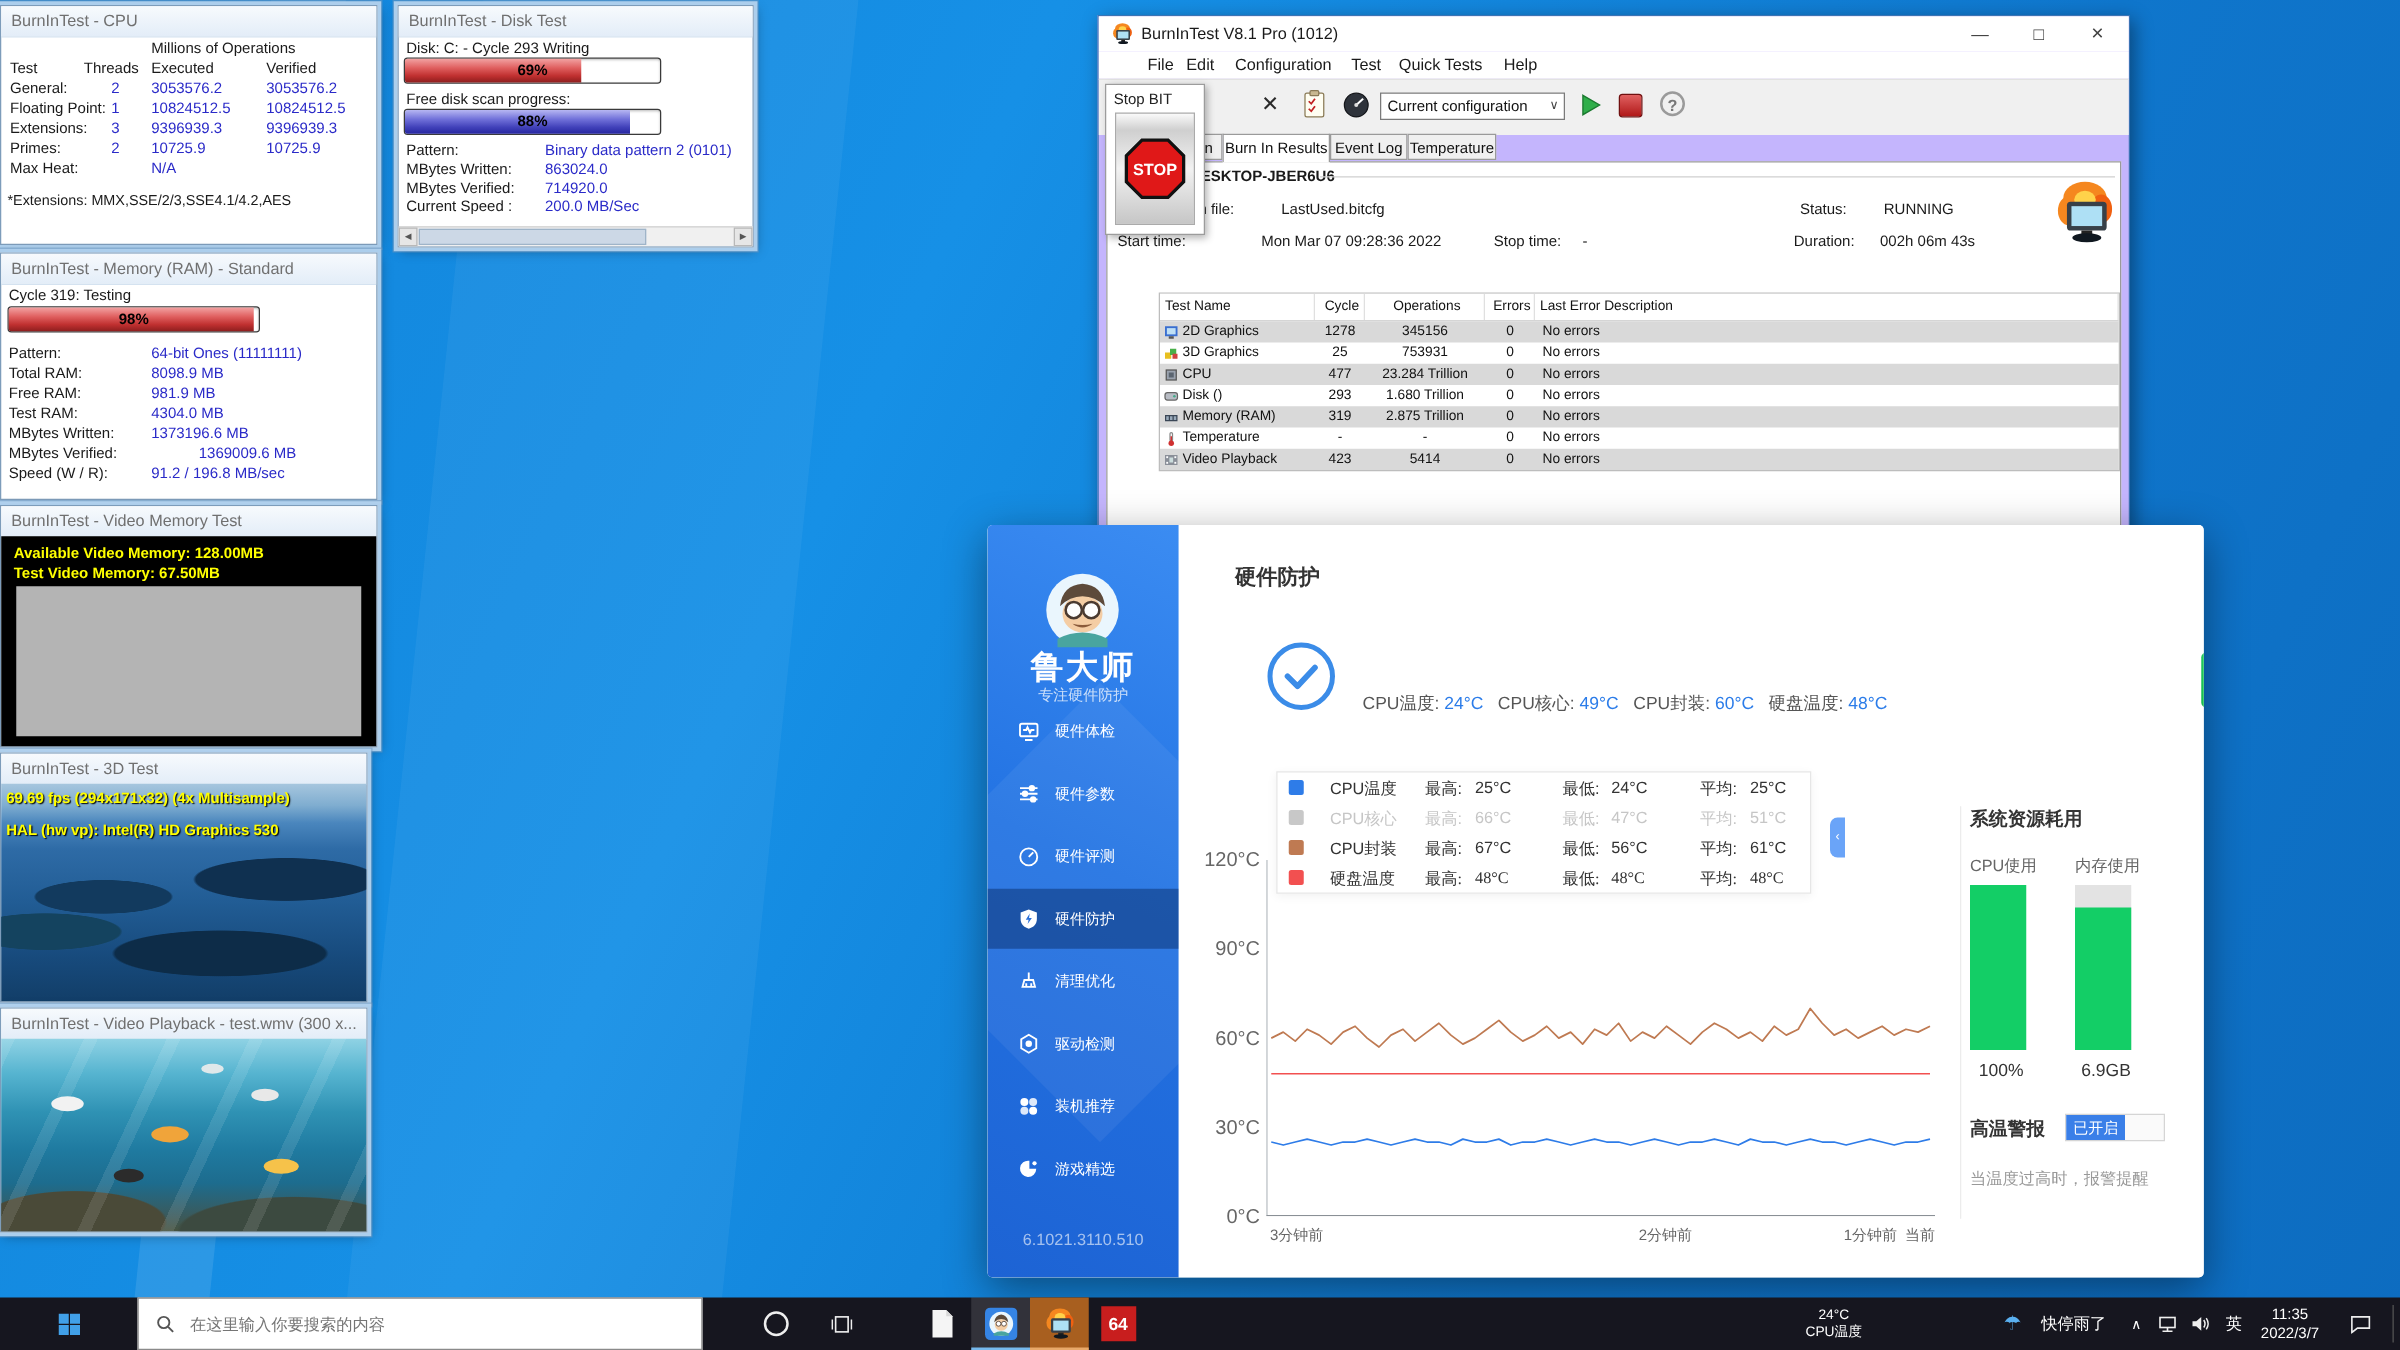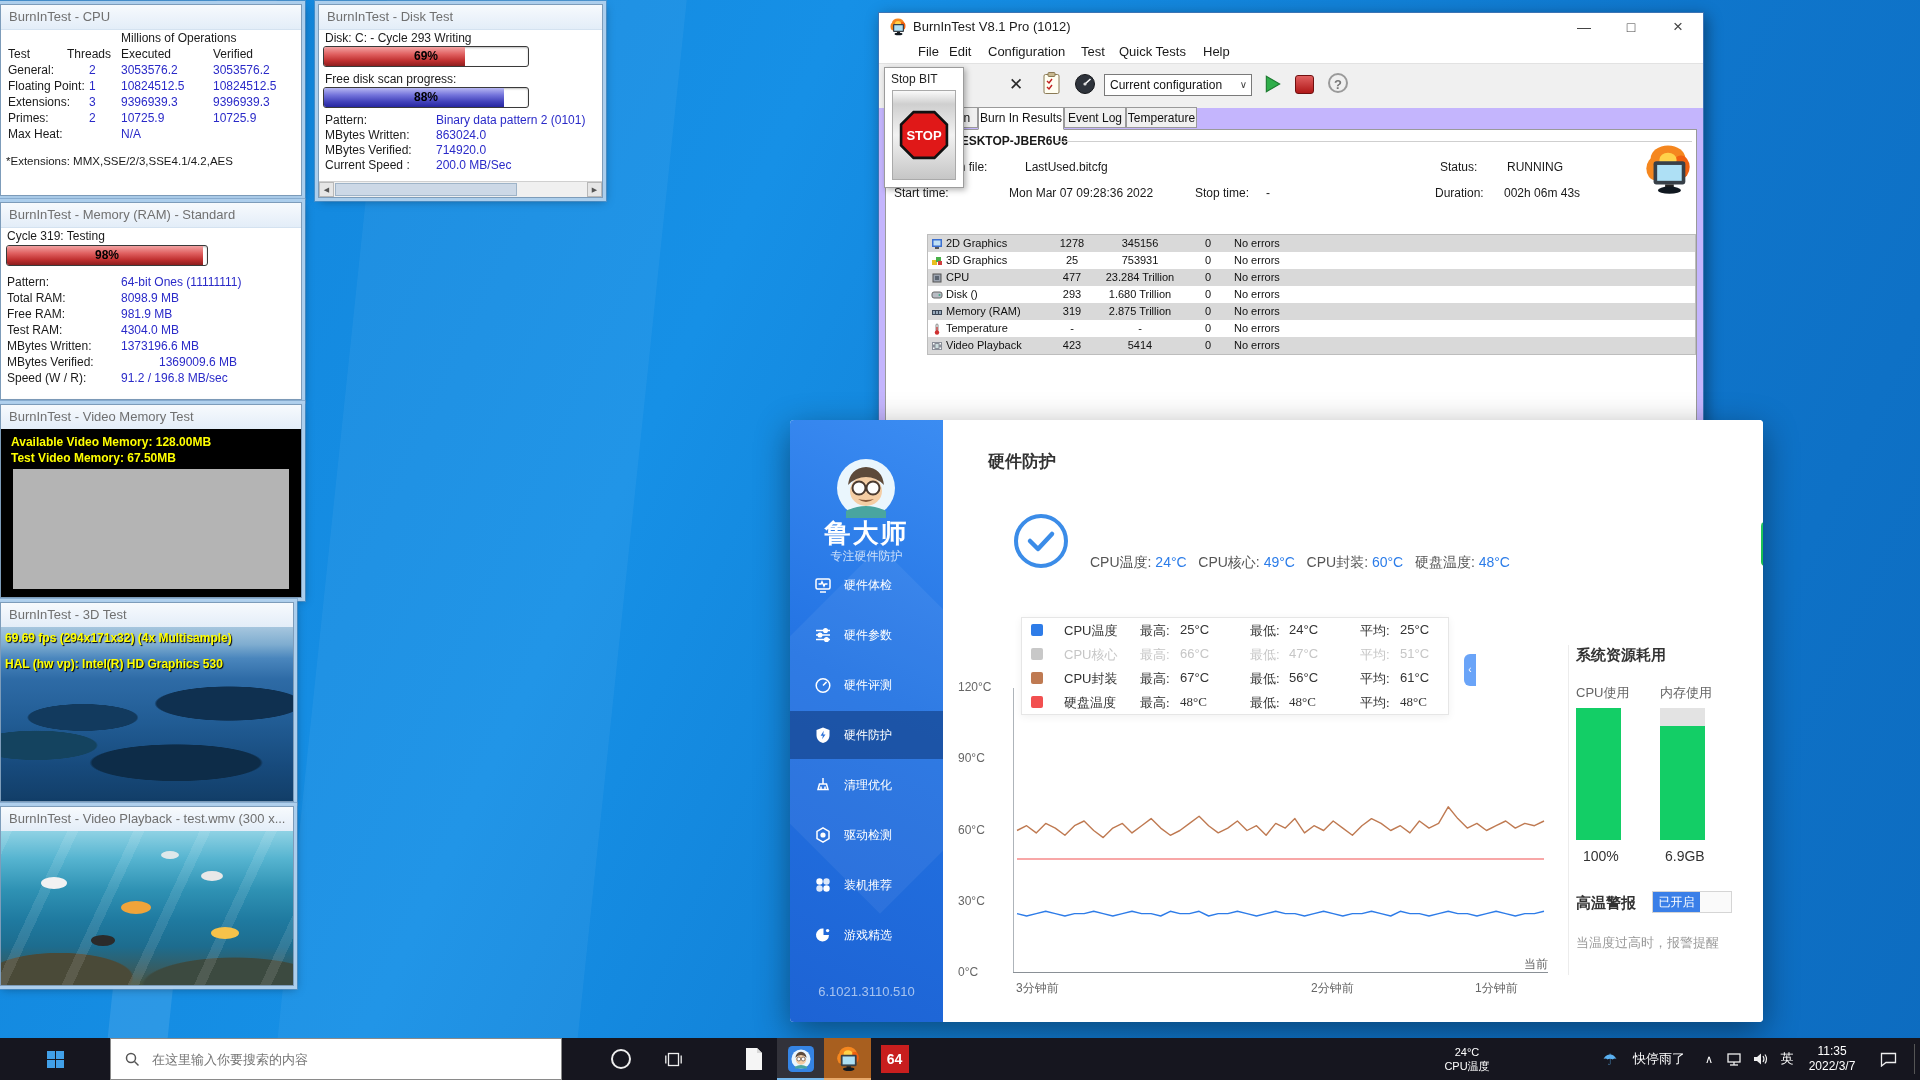--- a/index.html
+++ b/index.html
@@ -72,21 +72,21 @@
   .tempv{color:#2b7ce9;}
   .greenbtn{position:absolute;left:818px;top:102px;width:128px;height:44px;border-radius:4px;
       background:linear-gradient(180deg,#22ca5e,#16bc4d);color:#fff;font-size:17px;text-align:center;line-height:44px;}
   #legendbox{position:absolute;left:231px;top:197px;width:426px;height:96px;background:#fff;border:1px solid #e6e6e6;
       box-shadow:0 2px 8px rgba(0,0,0,.06);z-index:5;}
   .lgrow{position:absolute;left:0;width:100%;height:24px;font-size:13px;color:#333;}
   .lgrow.dim,.lgrow.dim .lgv{color:#c6c6c6;}
   .lgsw{position:absolute;left:9px;top:6px;width:12px;height:12px;border-radius:2px;}
   .lgn{position:absolute;left:42px;top:4px;} 
   .lgl{position:absolute;top:4px;} .lgv{position:absolute;top:4px;color:#333;}
-  .ytick{position:absolute;width:50px;font-size:12px;color:#666;}
+  .ytick{position:absolute;width:50px;text-align:right;font-size:16px;color:#666;}
   .xtick{position:absolute;font-size:12px;color:#666;}
   .rp-label{position:absolute;font-size:13px;color:#666;}
   .vbar{position:absolute;width:45px;height:132px;background:#e3e3e3;display:flex;align-items:flex-end;}
   .vfill{width:100%;background:#13ce66;}
   .toggle{position:absolute;left:862px;top:474px;width:80px;height:22px;border:1px solid #d5d5d5;background:#fafafa;box-sizing:border-box;}
   .toggle .on{position:absolute;left:0;top:0;width:47px;height:100%;background:#3a7fe8;color:#fff;
       font-size:12px;text-align:center;line-height:20px;}
   
   #taskbar{position:absolute;left:0;top:1038px;width:1920px;height:42px;background:#16161f;z-index:60;color:#fff;}
   .tb-ico{position:absolute;top:0;height:42px;display:flex;align-items:center;justify-content:center;}
@@ -311,20 +311,27 @@
         <ellipse cx="9" cy="17" rx="6" ry="8" fill="#f5871f"></ellipse>
       <ellipse cx="27" cy="16" rx="6" ry="8" fill="#f06010"></ellipse>
         <ellipse cx="18" cy="11" rx="6" ry="5" fill="#ffd24a"></ellipse>
       <rect x="8" y="12" width="22" height="16" rx="2" fill="#384048"></rect>
         <rect x="10.5" y="14.5" width="17" height="11" fill="#aee0f5"></rect>
       <rect x="16" y="28" width="6" height="3" fill="#222"></rect>
         <ellipse cx="19" cy="32" rx="8" ry="2.5" fill="#101820"></ellipse>
     </svg>
 
     <div class="t-grid">
+      <div class="t-row hd">
+        <span class="hdc">Test Name</span>
+        <span class="hdc tc">Cycle</span>
+        <span class="hdc tc">Operations</span>
+        <span class="hdc tc">Errors</span>
+        <span class="hdc">Last Error Description</span>
+      </div>
       <div class="t-row g">
         <span class="tn">
             <svg width="12" height="12" viewBox="0 0 12 12">
               <rect x="1" y="1" width="10" height="8" fill="#3a6fd0"></rect>
               <rect x="2.5" y="2.5" width="7" height="5" fill="#bfe0f5"></rect>
               <rect x="4" y="9" width="4" height="2" fill="#555"></rect>
             </svg>
             <span>2D Graphics</span>
           </span>
         <span class="tc">1278</span>
@@ -591,21 +598,21 @@
     <svg id="temp-chart" class="abs" style="left:70px;top:268px;" width="535" height="285" viewBox="0 0 535 285">
       <line x1="0.5" y1="0" x2="0.5" y2="284.5" stroke="#aeb4ba" stroke-width="1"></line>
       <line x1="0" y1="284.5" x2="535" y2="284.5" stroke="#8a9096" stroke-width="1"></line>
     <polyline points="4.0,225.6 13.6,228.0 23.2,225.6 32.7,223.3 42.3,225.6 51.9,228.0 61.5,225.6 71.1,225.6 80.7,223.3 90.2,225.6 99.8,228.0 109.4,225.6 119.0,223.3 128.6,225.6 138.1,225.6 147.7,228.0 157.3,223.3 166.9,225.6 176.5,225.6 186.1,223.3 195.6,228.0 205.2,225.6 214.8,225.6 224.4,223.3 234.0,225.6 243.5,228.0 253.1,225.6 262.7,223.3 272.3,225.6 281.9,225.6 291.5,228.0 301.0,225.6 310.6,223.3 320.2,225.6 329.8,228.0 339.4,225.6 348.9,225.6 358.5,223.3 368.1,225.6 377.7,228.0 387.3,223.3 396.9,225.6 406.4,225.6 416.0,228.0 425.6,225.6 435.2,223.3 444.8,225.6 454.3,225.6 463.9,228.0 473.5,225.6 483.1,223.3 492.7,225.6 502.3,228.0 511.8,225.6 521.4,225.6 531.0,223.3" fill="none" stroke="#2e7ce8" stroke-width="1.4" stroke-linejoin="round"></polyline>
         <polyline points="4.0,142.5 13.6,137.7 23.2,144.9 32.7,135.4 42.3,140.1 51.9,147.3 61.5,137.7 71.1,133.0 80.7,142.5 90.2,149.6 99.8,140.1 109.4,135.4 119.0,144.9 128.6,137.7 138.1,130.6 147.7,140.1 157.3,147.3 166.9,142.5 176.5,135.4 186.1,128.3 195.6,137.7 205.2,144.9 214.8,140.1 224.4,133.0 234.0,142.5 243.5,137.7 253.1,147.3 262.7,135.4 272.3,140.1 281.9,130.6 291.5,144.9 301.0,137.7 310.6,142.5 320.2,133.0 329.8,140.1 339.4,147.3 348.9,137.7 358.5,130.6 368.1,135.4 377.7,142.5 387.3,137.7 396.9,144.9 406.4,133.0 416.0,140.1 425.6,135.4 435.2,118.8 444.8,130.6 454.3,140.1 463.9,135.4 473.5,142.5 483.1,137.7 492.7,133.0 502.3,140.1 511.8,135.4 521.4,137.7 531.0,133.0" fill="none" stroke="#bf7a52" stroke-width="1.4" stroke-linejoin="round"></polyline>
         <polyline points="4.0,171.0 13.6,171.0 23.2,171.0 32.7,171.0 42.3,171.0 51.9,171.0 61.5,171.0 71.1,171.0 80.7,171.0 90.2,171.0 99.8,171.0 109.4,171.0 119.0,171.0 128.6,171.0 138.1,171.0 147.7,171.0 157.3,171.0 166.9,171.0 176.5,171.0 186.1,171.0 195.6,171.0 205.2,171.0 214.8,171.0 224.4,171.0 234.0,171.0 243.5,171.0 253.1,171.0 262.7,171.0 272.3,171.0 281.9,171.0 291.5,171.0 301.0,171.0 310.6,171.0 320.2,171.0 329.8,171.0 339.4,171.0 348.9,171.0 358.5,171.0 368.1,171.0 377.7,171.0 387.3,171.0 396.9,171.0 406.4,171.0 416.0,171.0 425.6,171.0 435.2,171.0 444.8,171.0 454.3,171.0 463.9,171.0 473.5,171.0 483.1,171.0 492.7,171.0 502.3,171.0 511.8,171.0 521.4,171.0 531.0,171.0" fill="none" stroke="#f25050" stroke-width="1.2" stroke-linejoin="round"></polyline>
       </svg>
     <div class="xtick" style="left:73px;top:560px;">3分钟前</div>
     <div class="xtick" style="left:368px;top:560px;">2分钟前</div>
     <div class="xtick" style="left:532px;top:560px;">1分钟前</div>
-    <div class="xtick" style="left:578px;top:536px;width:27px;text-align:right;">当前</div>
+    <div class="xtick" style="left:578px;top:560px;width:27px;text-align:right;">当前</div>
 
     <div class="abs" style="left:625px;top:225px;width:1px;height:330px;background:#ececec;"></div>
     <div class="abs" style="left:633px;top:226px;font-size:15px;font-weight:bold;color:#333;">系统资源耗用</div>
     <div class="rp-label" style="left:633px;top:264px;">CPU使用</div>
     <div class="rp-label" style="left:717px;top:264px;">内存使用</div>
     <div class="vbar" style="left:633px;top:288px;">
         <div class="vfill" style="height: 100%;"></div>
       </div>
     <div class="vbar" style="left:717px;top:288px;">
         <div class="vfill" style="height: 86%;"></div>

